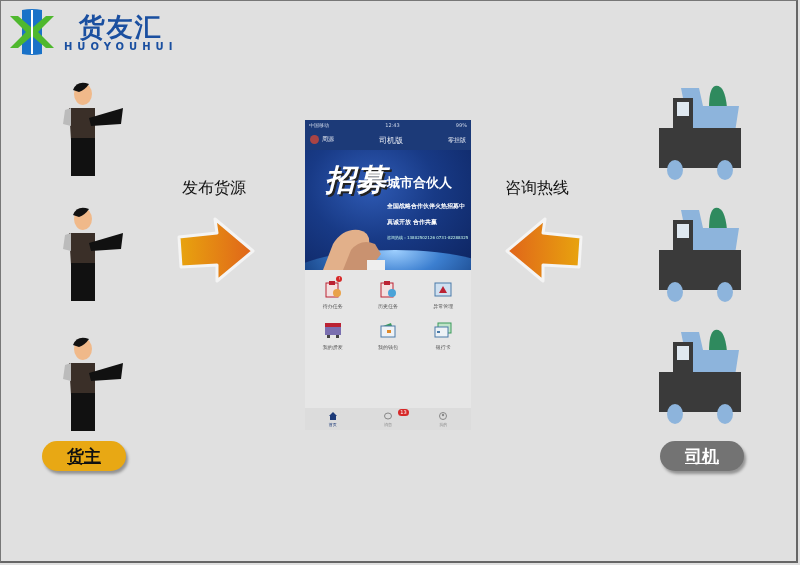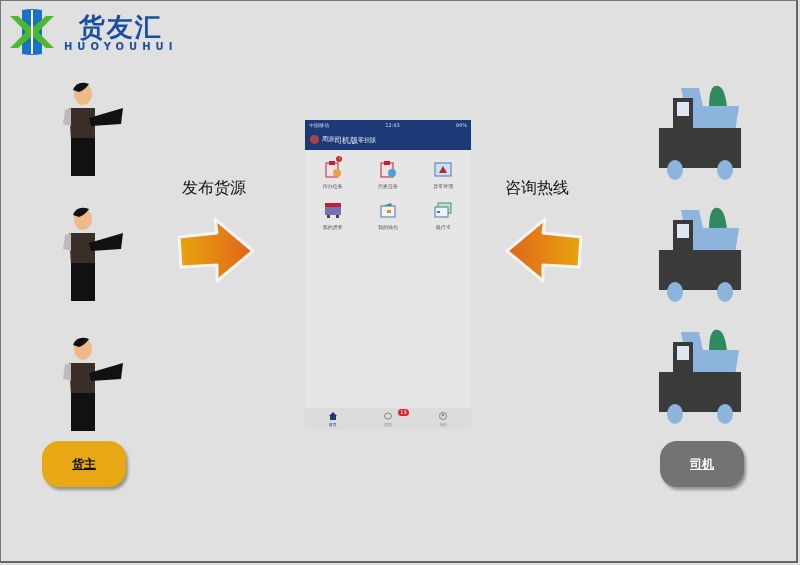--- a/index.html
+++ b/index.html
@@ -10,28 +10,28 @@
   .logo-text { margin-left:8px; }
   .logo-cn { font-size:26px; font-weight:bold; color:#1a4fa0; letter-spacing:2px; line-height:28px; }
   .logo-en { font-size:10px; color:#1a4fa0; letter-spacing:5px; font-weight:bold; }
 
   .person { position:absolute; width:70px; height:100px; }
   .truck { position:absolute; width:90px; height:110px; }
 
   .label-big { position:absolute; font-size:16px; color:#111; }
   .arrow { position:absolute; width:80px; height:70px; }
 
-  .pill { position:absolute; width:84px; height:46px; border-radius:17px; display:flex; align-items:center; justify-content:center; font-weight:bold; font-size:12px; text-decoration:underline; box-shadow:2px 3px 3px rgba(0,0,0,0.35); }
+  .pill { position:absolute; width:84px; height:30px; border-radius:17px; display:flex; align-items:center; justify-content:center; font-weight:bold; font-size:17px; text-decoration:underline; box-shadow:2px 3px 3px rgba(0,0,0,0.35); }
   .pill-shipper { background:#e8a814; color:#111; left:42px; top:441px; }
   .pill-driver { background:#737373; color:#fff; left:660px; top:441px; }
 
   
   .phone { position:absolute; left:305px; top:120px; width:166px; height:310px; background:#e6e6e6; overflow:hidden; }
   .statusbar { height:10px; background:#1c3a78; color:#cfd8ea; font-size:5px; display:flex; justify-content:space-between; align-items:center; padding:0 4px; }
-  .navbar { height:20px; background:#1c3a78; color:#e8ecf4; display:flex; align-items:center; padding:0 5px; font-size:6px; }
+  .navbar { height:20px; background:#1c3a78; color:#e8ecf4; display:flex; align-items:center; justify-content:space-between; padding:0 5px; font-size:6px; }
   .nav-title { font-size:8px; }
   .avatar { width:9px; height:9px; border-radius:50%; background:#a44; display:inline-block; vertical-align:middle; margin-right:3px; }
   .banner { height:120px; background:radial-gradient(ellipse at 40% 30%, #2f5bb5 0%, #183a86 45%, #0d2460 100%); position:relative; overflow:hidden; }
   .banner-big { position:absolute; left:20px; top:10px; font-size:30px; font-weight:bold; color:#fff; font-style:italic; text-shadow:2px 2px 0 #222; letter-spacing:1px; }
   .banner-sub { position:absolute; left:82px; top:24px; font-size:13px; font-weight:bold; color:#fff; }
   .banner-line { position:absolute; left:82px; font-size:6px; color:#fff; font-weight:bold; }
   .banner-tel { position:absolute; left:82px; top:85px; font-size:4px; color:#cfe; }
   .hands { position:absolute; left:14px; top:64px; width:68px; height:56px; }
   .earth { position:absolute; left:-20px; top:100px; width:220px; height:60px; border-radius:50%; background:radial-gradient(ellipse at 50% 0%, #9fd0ff 0%, #3c7fd0 30%, #123a7a 70%); }
 
@@ -146,20 +146,33 @@
   <div class="statusbar">
     <span>中国移动</span>
     <span>12:43</span>
     <span>99%</span>
   </div>
   <div class="navbar">
     <span><span class="avatar"></span><span>周源</span></span>
     <span class="nav-title">司机版</span>
     <span>零担版</span>
   </div>
+  <div class="banner">
+    <div class="earth"></div>
+    <svg class="hands" viewBox="0 0 68 56">
+      <path d="M4 56 L14 30 Q24 14 40 16 Q52 18 50 32 L44 44 L30 56 Z" fill="#e2b08a"></path>
+      <path d="M24 56 L32 36 Q42 24 56 30 L62 40 L50 56 Z" fill="#c99270"></path>
+      <rect x="48" y="46" width="18" height="10" fill="#eee"></rect>
+    </svg>
+    <div class="banner-big">招募</div>
+    <div class="banner-sub">城市合伙人</div>
+    <div class="banner-line" style="top:52px;">全国战略合作伙伴火热招募中</div>
+    <div class="banner-line" style="top:68px;">真诚开放 合作共赢</div>
+    <div class="banner-tel">咨询热线：13802502126  0731-82288325</div>
+  </div>
 
   <div class="grid">
     <div class="grid-item">
       <svg class="grid-icon" viewBox="0 0 18 18">
           <rect x="2" y="3" width="12" height="14" fill="#f3e1e1" stroke="#b23" stroke-width="1"></rect>
           <rect x="5" y="1" width="6" height="4" fill="#b23"></rect>
           <circle cx="13" cy="13" r="4" fill="#e9a24a"></circle>
         </svg>
       <span class="dot-badge" style="right:18px;">!</span>
       <span class="grid-label">待办任务</span>

